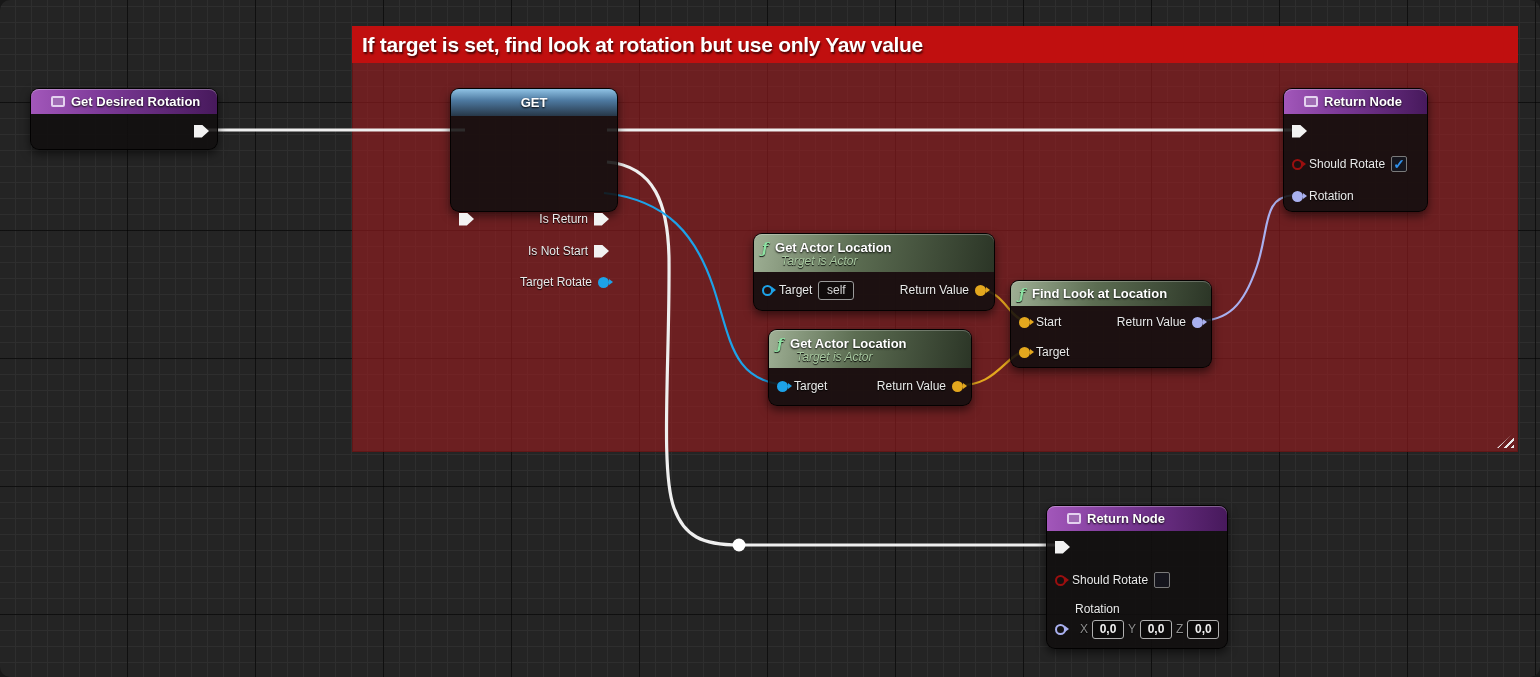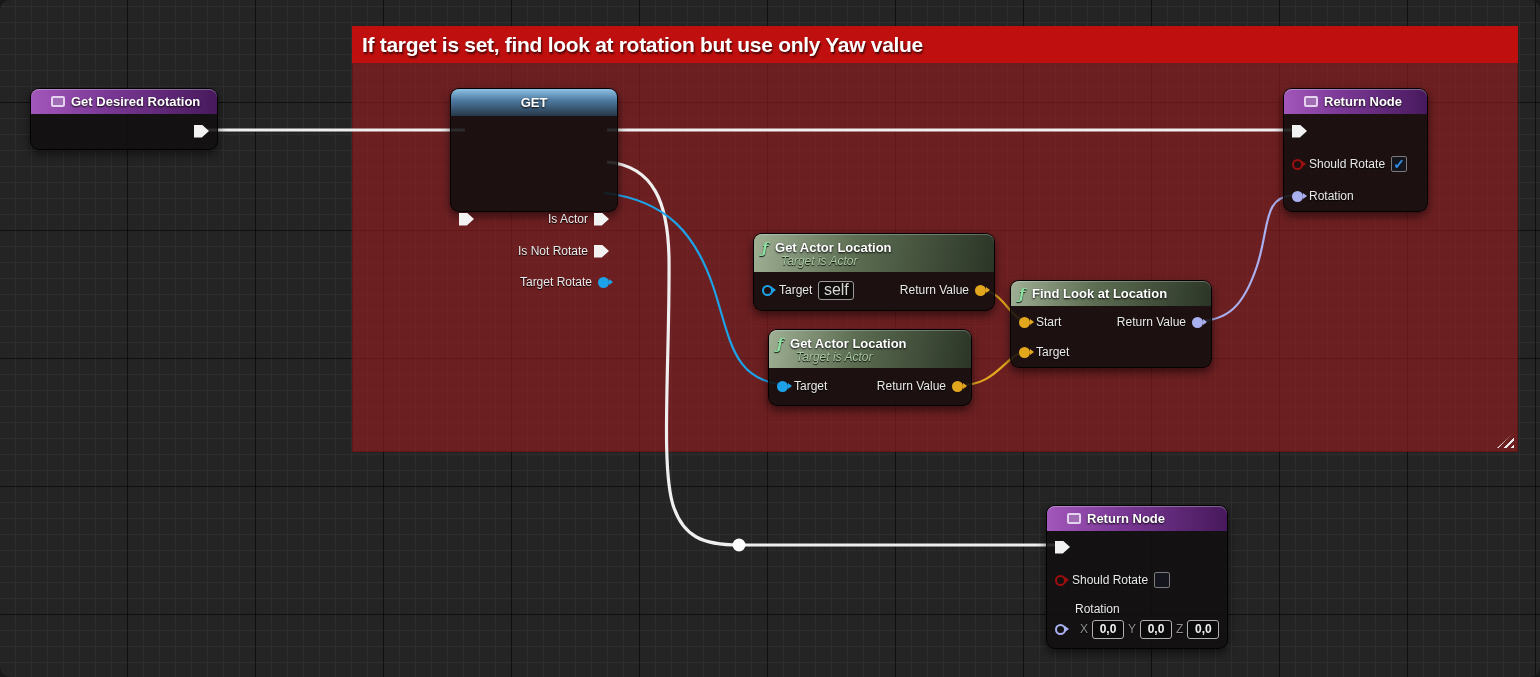--- a/index.html
+++ b/index.html
@@ -64,21 +64,21 @@
   .pc.filled{background:var(--c);}
   .pc.hollow{border:2.5px solid var(--c);background:transparent;}
   .pc::after{content:'';position:absolute;left:11px;top:2.5px;width:0;height:0;
     border-left:4px solid var(--c);border-top:3px solid transparent;border-bottom:3px solid transparent;}
   .pc.hollow::after{left:8px;top:0;}
 
   .chk{width:16px;height:16px;border:1px solid #7a7a7a;border-radius:2px;
     background:#15151d;display:flex;align-items:center;justify-content:center;
     font-size:14px;font-weight:bold;color:#2f8fe8;line-height:14px;}
   .editbox{height:19px;min-width:36px;padding:0 4px;border:1px solid #9a9a9a;border-radius:3px;
-    background:rgba(8,8,8,0.6);color:#d6d6d6;font-size:16px;display:flex;align-items:center;justify-content:center;}
+    background:rgba(8,8,8,0.6);color:#d6d6d6;font-size:12px;display:flex;align-items:center;justify-content:center;}
   .axis-label{font-size:12px;color:#8d8d8d;text-shadow:0 1px 1px #000;}
   .axis-box{height:19px;width:32px;border:1px solid #b0b0b0;border-radius:3px;background:rgba(8,8,8,0.55);
     color:#f0f0f0;font-size:12px;font-weight:bold;display:flex;align-items:center;justify-content:center;}
 </style>
 </head>
 <body>
 
 <div class="canvas">
 
   <div class="comment">
@@ -113,27 +113,27 @@
 
   <div class="node" style="left:450px;top:88px;width:168px;height:124px;">
     <div class="hdr hdr-get">
       <span class="node-title">GET</span>
     </div>
     <div class="row" style="top:119px;">
       <span class="lgrp">
           <span class="pe"></span>
         </span>
       <span class="rgrp">
-        <span class="pin-label">Is Actor</span>
+        <span class="pin-label">Is Return</span>
         <span class="pe"></span>
       </span>
     </div>
     <div class="row" style="top:151px;">
       <span class="rgrp">
-        <span class="pin-label">Is Not Rotate</span>
+        <span class="pin-label">Is Not Start</span>
         <span class="pe"></span>
       </span>
     </div>
     <div class="row" style="top:182px;">
       <span class="rgrp">
         <span class="pin-label">Target Rotate</span>
         <span class="pc filled" style="--c:#1da2e8;"></span>
       </span>
     </div>
   </div>

